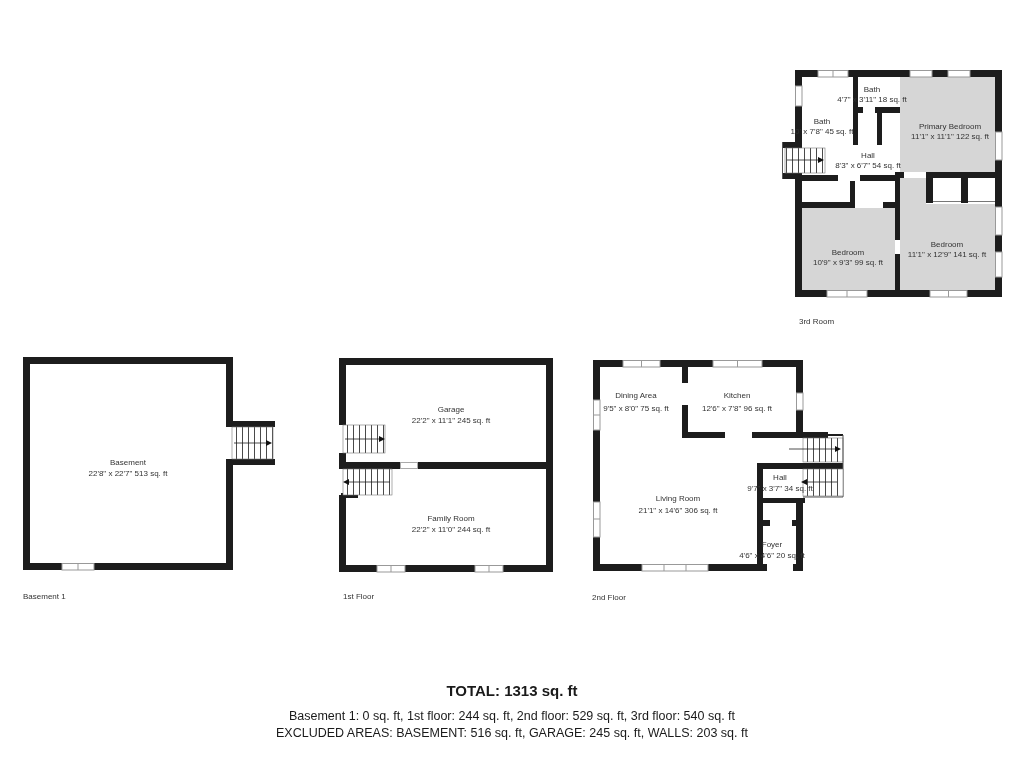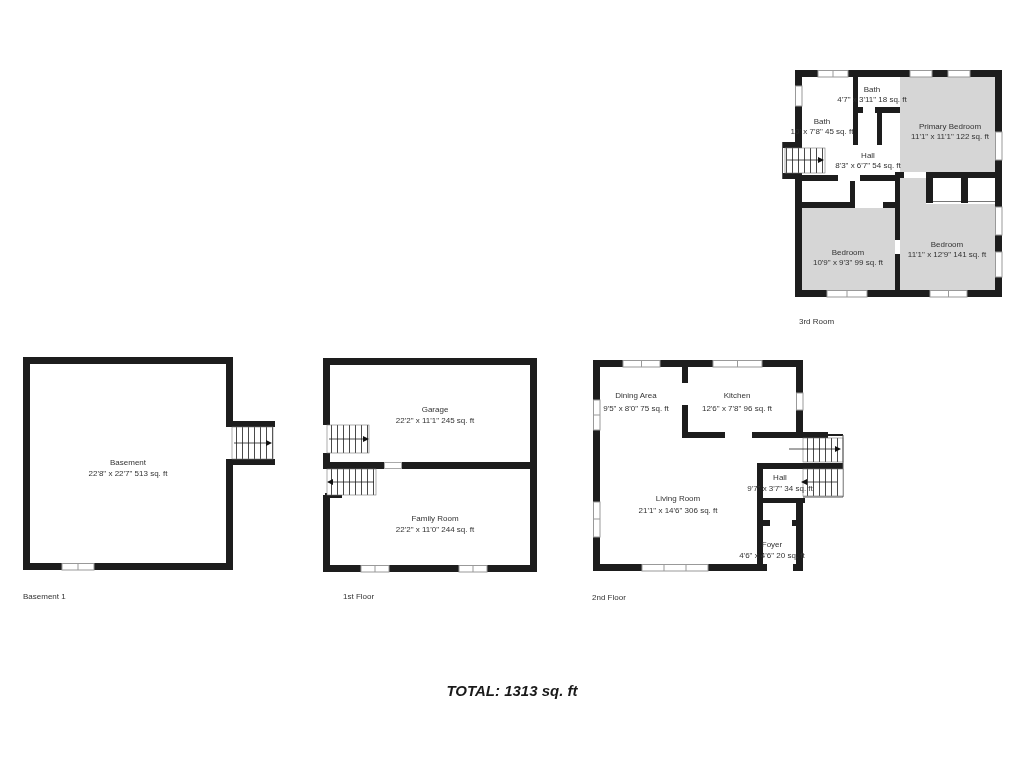--- a/index.html
+++ b/index.html
@@ -2,21 +2,21 @@
 <html><head>
 <meta charset="utf-8">
 <style>
   html,body{margin:0;padding:0;background:#fff;}
   .canvas{position:relative;width:1024px;height:748px;background:#ffffff;overflow:hidden;
           font-family:"Liberation Sans", sans-serif;}
   .plan{position:absolute;}
   .floor-caption{position:absolute;font-size:8px;color:#333;}
   svg text{font-family:"Liberation Sans", sans-serif;fill:#333;font-size:8px;}
   .summary{position:absolute;left:0;right:0;top:682px;text-align:center;color:#1a1a1a;}
-  .summary .total{font-size:15px;font-weight:bold;margin:0 0 9px 0;font-style:italic;}
+  .summary .total{font-size:15px;font-weight:bold;margin:0 0 9px 0;}
   .summary .sline{font-size:12.5px;line-height:16.5px;margin:0;}
   .summary .disclaimer{font-size:7.5px;color:#555;margin-top:10px;}
 </style>
 </head>
 <body>
 
 <div class="canvas">
 
   <div class="plan" style="left:780px;top:62px;width:232px;height:245px;">
     <svg width="232" height="245" viewBox="0 0 232 245">
@@ -129,21 +129,21 @@
           <line x1="58" y1="208.5" x2="58" y2="215"></line>
       </g>
       <g text-anchor="middle">
         <text x="108" y="110">Basement</text>
         <text x="108" y="121">22'8" x 22'7" 513 sq. ft</text>
       </g>
     </svg>
   </div>
   <div class="floor-caption" style="left:23px;top:592px;">Basement 1</div>
 
-  <div class="plan" style="left:319px;top:355px;width:220px;height:220px;">
+  <div class="plan" style="left:335px;top:355px;width:220px;height:220px;">
     <svg width="220" height="220" viewBox="0 0 220 220">
       <defs>
         <pattern id="tr1" width="6" height="8" patternUnits="userSpaceOnUse">
           <rect width="6" height="8" fill="#ffffff"></rect>
           <line x1="0.5" y1="0" x2="0.5" y2="8" stroke="#4a4a4a" stroke-width="1"></line>
         </pattern>
       </defs>
       <g fill="#1d1d1d">
         <rect x="4" y="3" width="214" height="7"></rect>
         <rect x="4" y="210" width="214" height="7"></rect>
@@ -254,15 +254,17 @@
         <text x="195" y="139">9'7" x 3'7" 34 sq. ft</text>
         <text x="187" y="195">Foyer</text>
         <text x="187" y="206">4'6" x 4'6" 20 sq. ft</text>
       </g>
     </svg>
   </div>
   <div class="floor-caption" style="left:592px;top:593px;">2nd Floor</div>
 
   <div class="summary">
     <p class="total">TOTAL: 1313 sq. ft</p>
+    <p class="sline">Basement 1: 0 sq. ft, 1st floor: 244 sq. ft, 2nd floor: 529 sq. ft, 3rd floor: 540 sq. ft</p>
+    <p class="sline">EXCLUDED AREAS: BASEMENT: 516 sq. ft, GARAGE: 245 sq. ft, WALLS: 203 sq. ft</p>
   </div>
 
 </div>
 
 </body></html>

